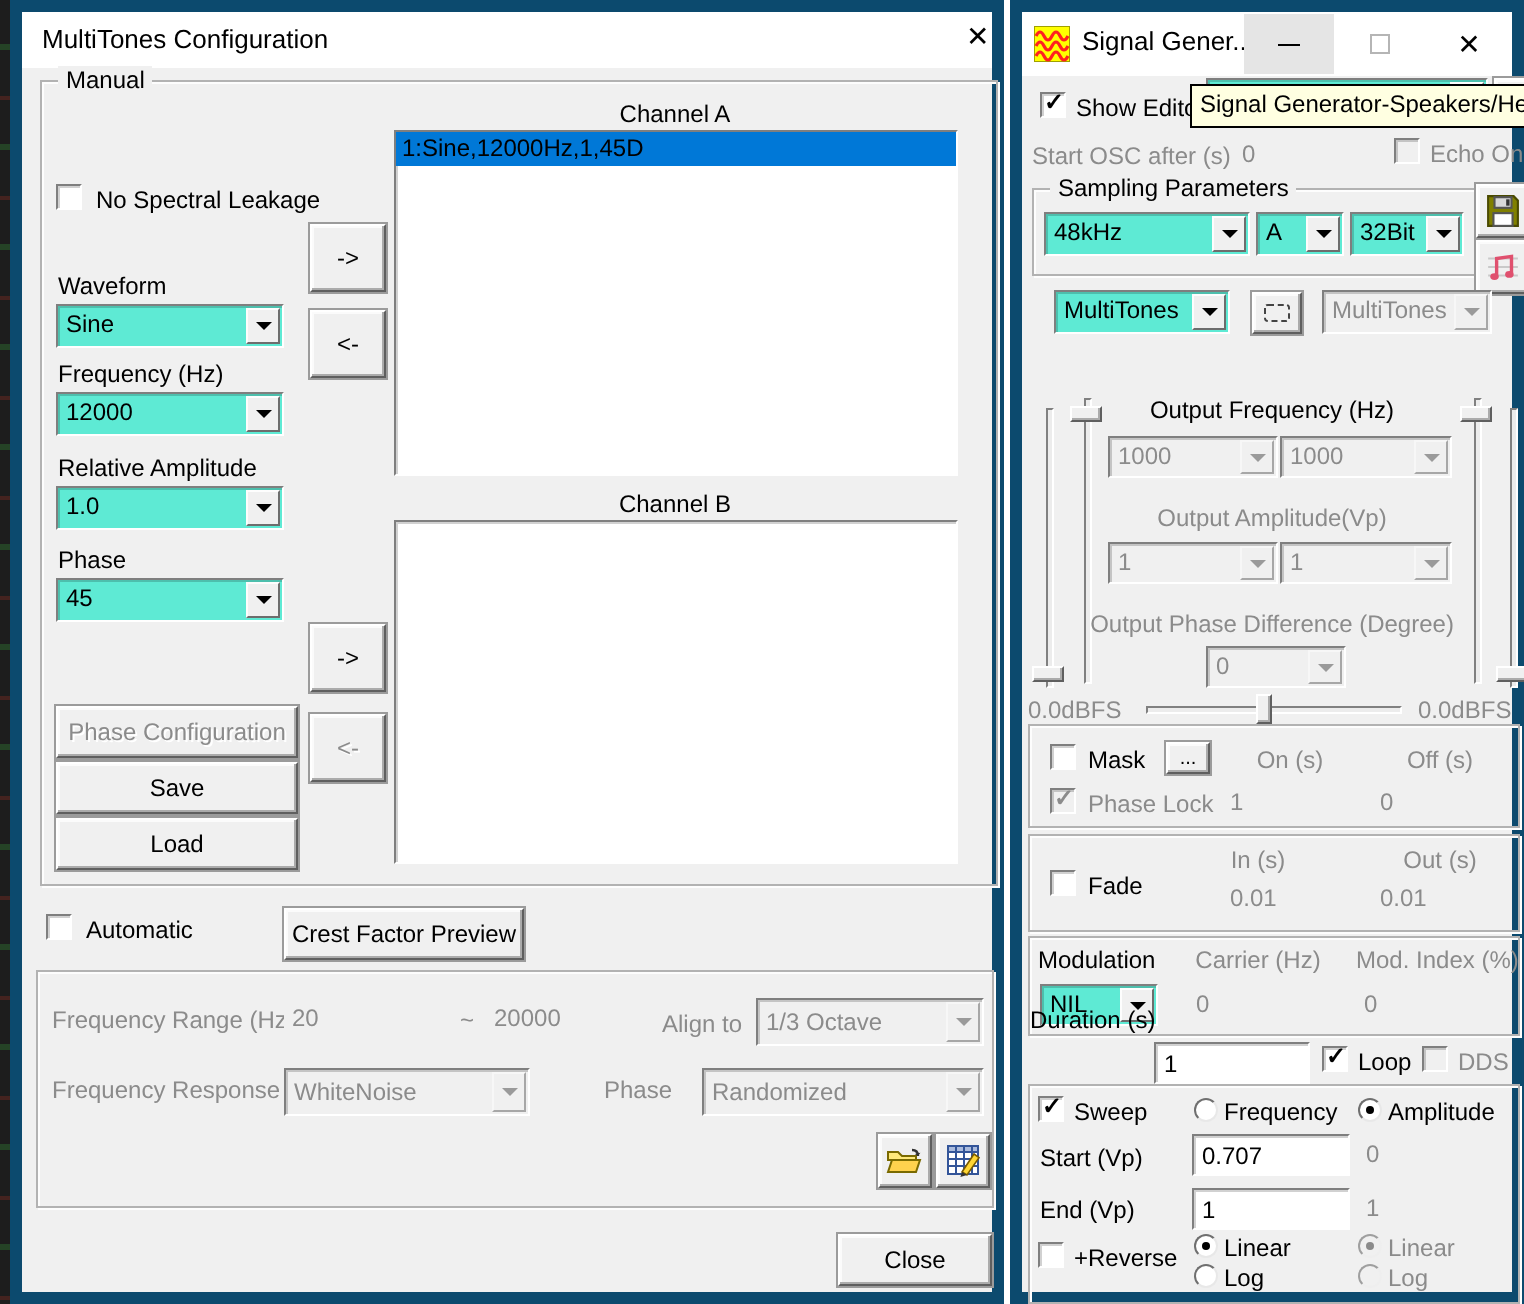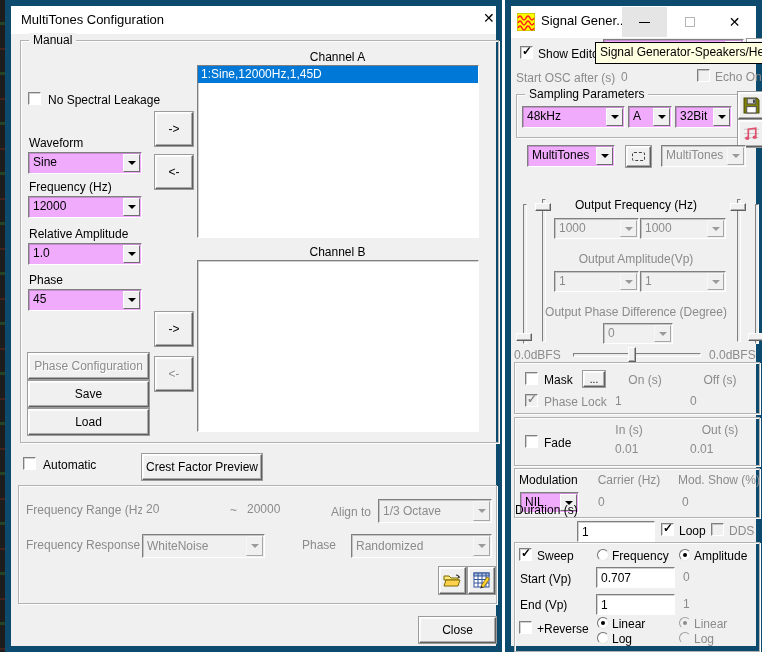--- a/index.html
+++ b/index.html
@@ -12,21 +12,21 @@
   .win{position:absolute;top:0;height:652px;background:#f0f0f0;border:6px solid #0c4a6e;}
   .tbar{position:absolute;left:0;right:0;top:0;background:#ffffff;}
   .tb{position:absolute;background:#fff;padding:2px 4px;font-size:12px;line-height:16px;overflow:hidden;white-space:nowrap;}
   .tb.dis{background:#f0f0f0;color:#8b8b8b;}
   
   .btn{position:absolute;background:#f0f0f0;display:flex;align-items:center;justify-content:center;
        font-size:12px;border:1px solid;border-color:#ffffff #5f5f5f #5f5f5f #ffffff;
        box-shadow:inset -1px -1px 0 #ababab,inset 1px 1px 0 #fbfbfb, 0 0 0 1px #9b9b9b;cursor:default;}
   .btn.dis{color:#8b8b8b;text-shadow:1px 1px 0 #fff;}
   
-  .combo{position:absolute;background:#f0abfc;border-top:1px solid #7f7f7f;border-left:1px solid #7f7f7f;
+  .combo{position:absolute;background:#5eead4;border-top:1px solid #7f7f7f;border-left:1px solid #7f7f7f;
          border-bottom:1px solid #fff;border-right:1px solid #fff;box-shadow:inset 1px 1px 0 rgba(0,0,0,.18);}
   .cval{position:absolute;left:4px;top:2px;right:19px;font-size:12px;line-height:15px;overflow:hidden;white-space:nowrap;}
   .cbtn{position:absolute;top:1px;right:1px;bottom:1px;width:17px;background:#f0f0f0;
         border:1px solid;border-color:#fdfdfd #6d6d6d #6d6d6d #fdfdfd;display:flex;align-items:center;justify-content:center;}
   .tri{width:0;height:0;border-left:4px solid transparent;border-right:4px solid transparent;border-top:4px solid #000;}
   .combo.dis{background:#f0f0f0;}
   .combo.dis .cval{color:#8b8b8b;}
   .combo.dis .tri{border-top-color:#9a9a9a;}
   .combo.dis .cbtn{border-color:#f7f7f7 #a7a7a7 #a7a7a7 #f7f7f7;}
   
@@ -45,21 +45,21 @@
   .rad.dis .dot{background:#8b8b8b;}
   
   .vtrack{position:absolute;width:4px;background:#ececec;border-top:1px solid #808080;border-left:1px solid #808080;
           border-bottom:1px solid #fff;border-right:1px solid #fff;}
   .htrack{position:absolute;height:4px;background:#ececec;border-top:1px solid #808080;border-left:1px solid #808080;
           border-bottom:1px solid #fff;border-right:1px solid #fff;}
   .thumb{position:absolute;background:#f0f0f0;border:1px solid;border-color:#fff #5f5f5f #5f5f5f #fff;
          box-shadow:inset -1px -1px 0 #ababab;}
   .list{position:absolute;background:#fff;border-top:1px solid #7f7f7f;border-left:1px solid #7f7f7f;
         border-bottom:1px solid #fff;border-right:1px solid #fff;box-shadow:inset 1px 1px 0 rgba(0,0,0,.18);}
-  .selitem{height:17px;line-height:17px;background:#0078d7;color:#ffffff;padding-left:3px;font-size:12px;white-space:nowrap;overflow:hidden;}
+  .selitem{height:17px;line-height:17px;background:#0078d7;color:#000000;padding-left:3px;font-size:12px;white-space:nowrap;overflow:hidden;}
   .tooltip{position:absolute;background:#ffffe1;border:1px solid #000;font-size:12px;line-height:15px;
            padding:2px 4px;white-space:nowrap;overflow:hidden;z-index:10;}
   .dashbox{width:13px;height:9px;border:1px dashed #444;border-radius:2px;}
   .wbtn{position:absolute;top:1px;width:45px;height:30px;display:flex;align-items:center;justify-content:center;}
   .strip{position:absolute;left:0;top:0;width:5px;height:652px;
          background:repeating-linear-gradient(180deg,#1d1d1d 0 22px,#254326 22px 25px,#1d1d1d 25px 48px,#45231f 48px 50px);}
 </style>
 </head>
 <body>
 
@@ -341,21 +341,21 @@
   <span class="L g ctr" style="left:84px;top:417px;width:68px;">In (s)</span>
   <span class="L g ctr" style="left:175px;top:417px;width:68px;">Out (s)</span>
   <span class="cb" style="left:14px;top:429px;"></span>
   <span class="L" style="left:33px;top:430px;">Fade</span>
   <div class="tb dis" style="left:100px;top:433px;width:68px;height:19px;">0.01</div>
   <div class="tb dis" style="left:175px;top:433px;width:68px;height:19px;">0.01</div>
 
   <div class="grp" style="left:3px;top:462px;width:246px;height:50px;"></div>
   <span class="L" style="left:8px;top:467px;">Modulation</span>
   <span class="L g ctr" style="left:83px;top:467px;width:70px;">Carrier (Hz)</span>
-  <span class="L g ctr" style="left:167px;top:467px;width:75px;">Mod. Show (%)</span>
+  <span class="L g ctr" style="left:167px;top:467px;width:75px;">Mod. Index (%)</span>
   <div class="combo" style="left:9px;top:486px;width:59px;height:21px;">
     <span class="cval">NIL</span>
     <span class="cbtn">
         <i class="tri"></i>
       </span>
   </div>
   <div class="tb dis" style="left:83px;top:486px;width:70px;height:20px;">0</div>
   <div class="tb dis" style="left:167px;top:486px;width:75px;height:20px;">0</div>
 
   <span class="L" style="left:4px;top:497px;">Duration (s)</span>

